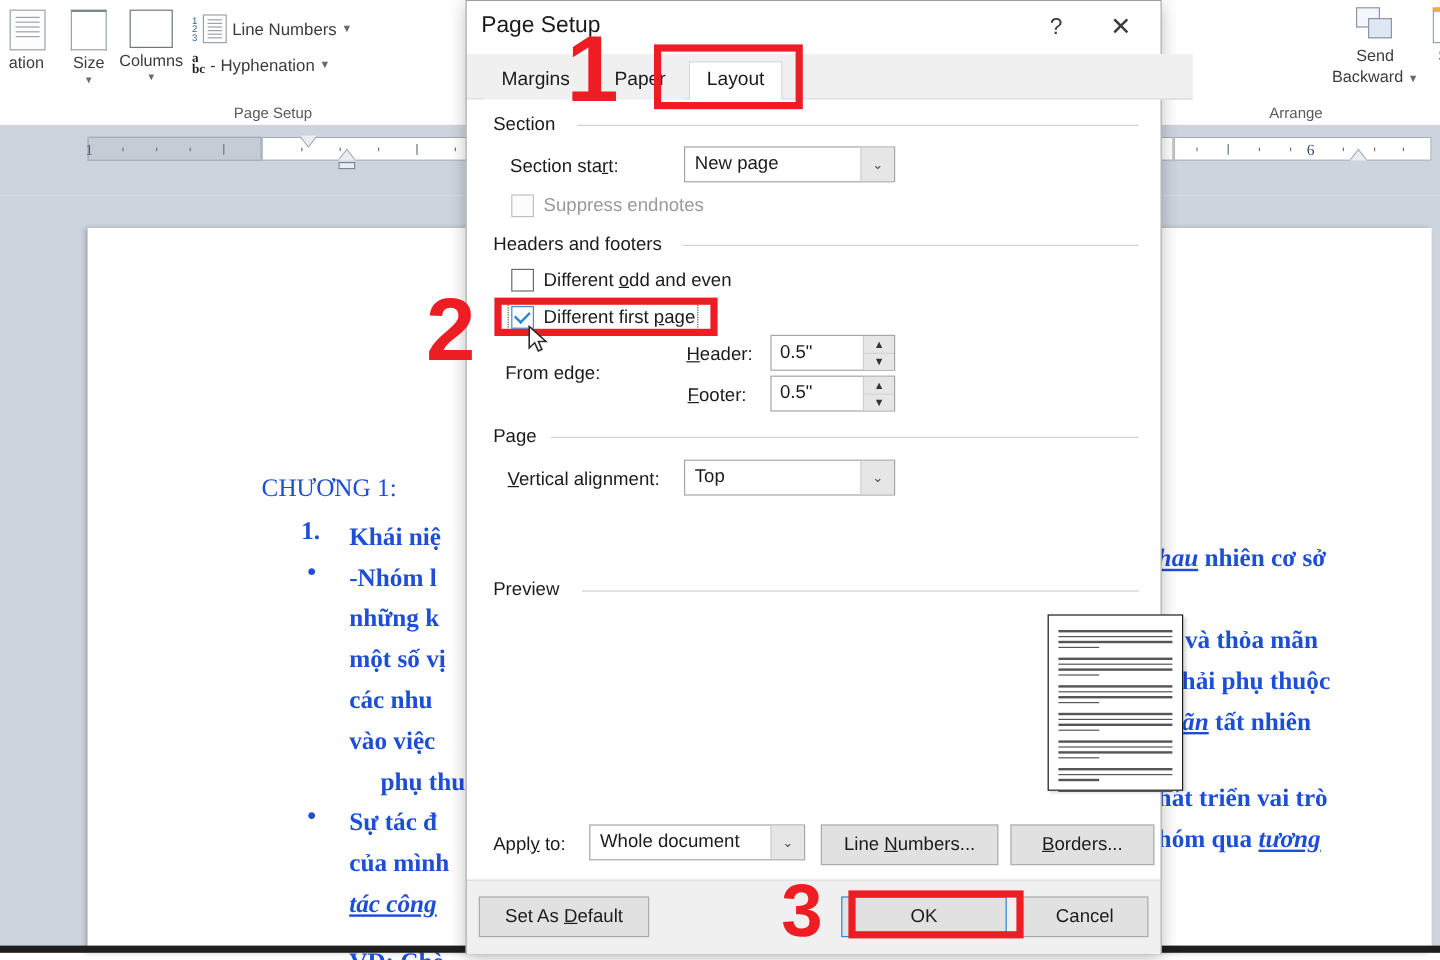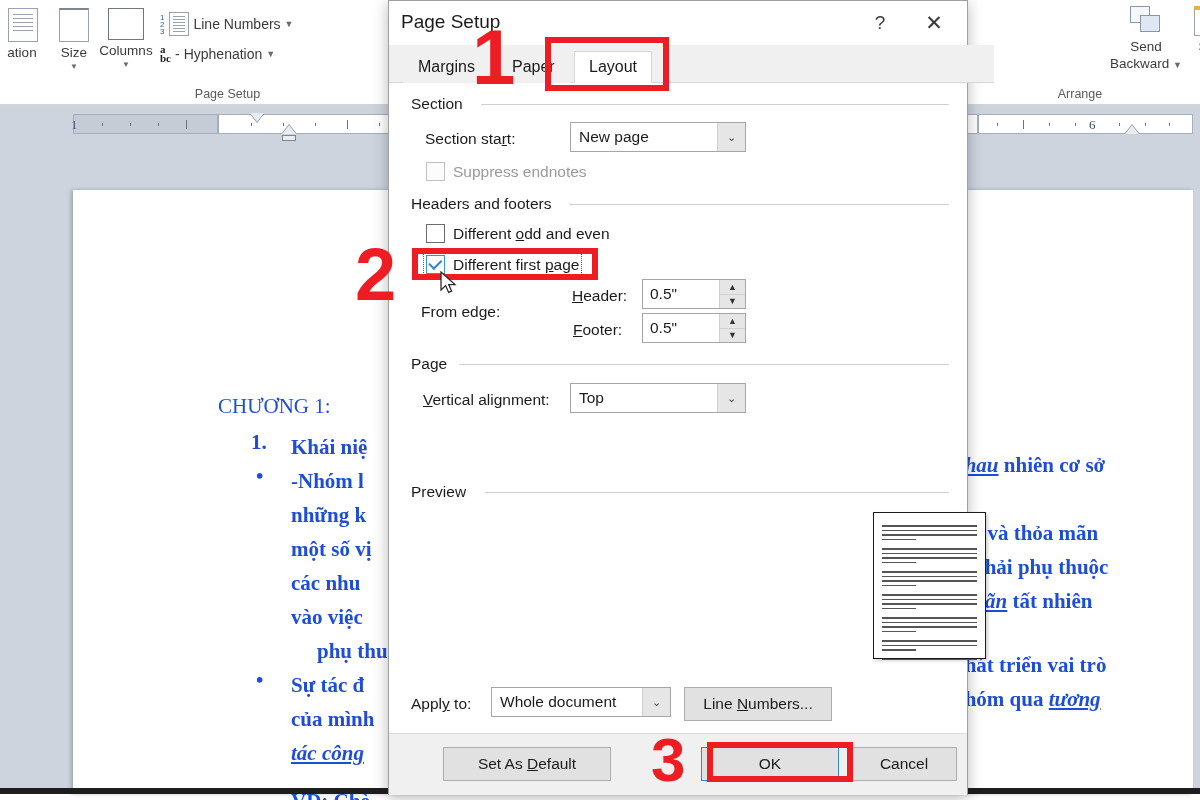--- a/index.html
+++ b/index.html
@@ -533,20 +533,23 @@
       <div class="grp-rule" style="left:96px; top:409px; width:464px;"></div>
 
       <div class="fld-label" style="left:22px; top:612px;">Appl<span class="u">y</span> to:</div>
       <div class="combo" style="left:102px; top:604px; width:180px;">
         <span class="val">Whole document</span>
         <span class="arrow">⌄</span>
       </div>
       <div class="btn" style="left:295px; top:604px; width:148px;">
         <span>Line <span class="u">N</span>umbers...</span>
       </div>
+      <div class="btn" style="left:453px; top:604px; width:120px;">
+        <span><span class="u">B</span>orders...</span>
+      </div>
     </div>
 
     <div class="preview-page">
       <div class="pv-lines">
         <i></i>
           <i></i>
           <i></i>
           <i class="short"></i>
         <i class="gap"></i>
         <i></i>
@@ -571,21 +574,21 @@
         <i class="gap"></i>
         <i></i>
           <i></i>
           <i class="short"></i>
         <i class="gap"></i>
         <i></i>
       </div>
     </div>
 
     <div class="dlg-footer">
-      <div class="btn" style="left:10px; top:13px; width:168px;margin-left:44px;">
+      <div class="btn" style="left:10px; top:13px; width:142px;">
         <span>Set As <span class="u">D</span>efault</span>
       </div>
       <div class="btn default" style="left:312px; top:13px; width:138px;">
         <span>OK</span>
       </div>
       <div class="btn" style="left:462px; top:13px; width:106px;">
         <span>Cancel</span>
       </div>
     </div>
   </div>

